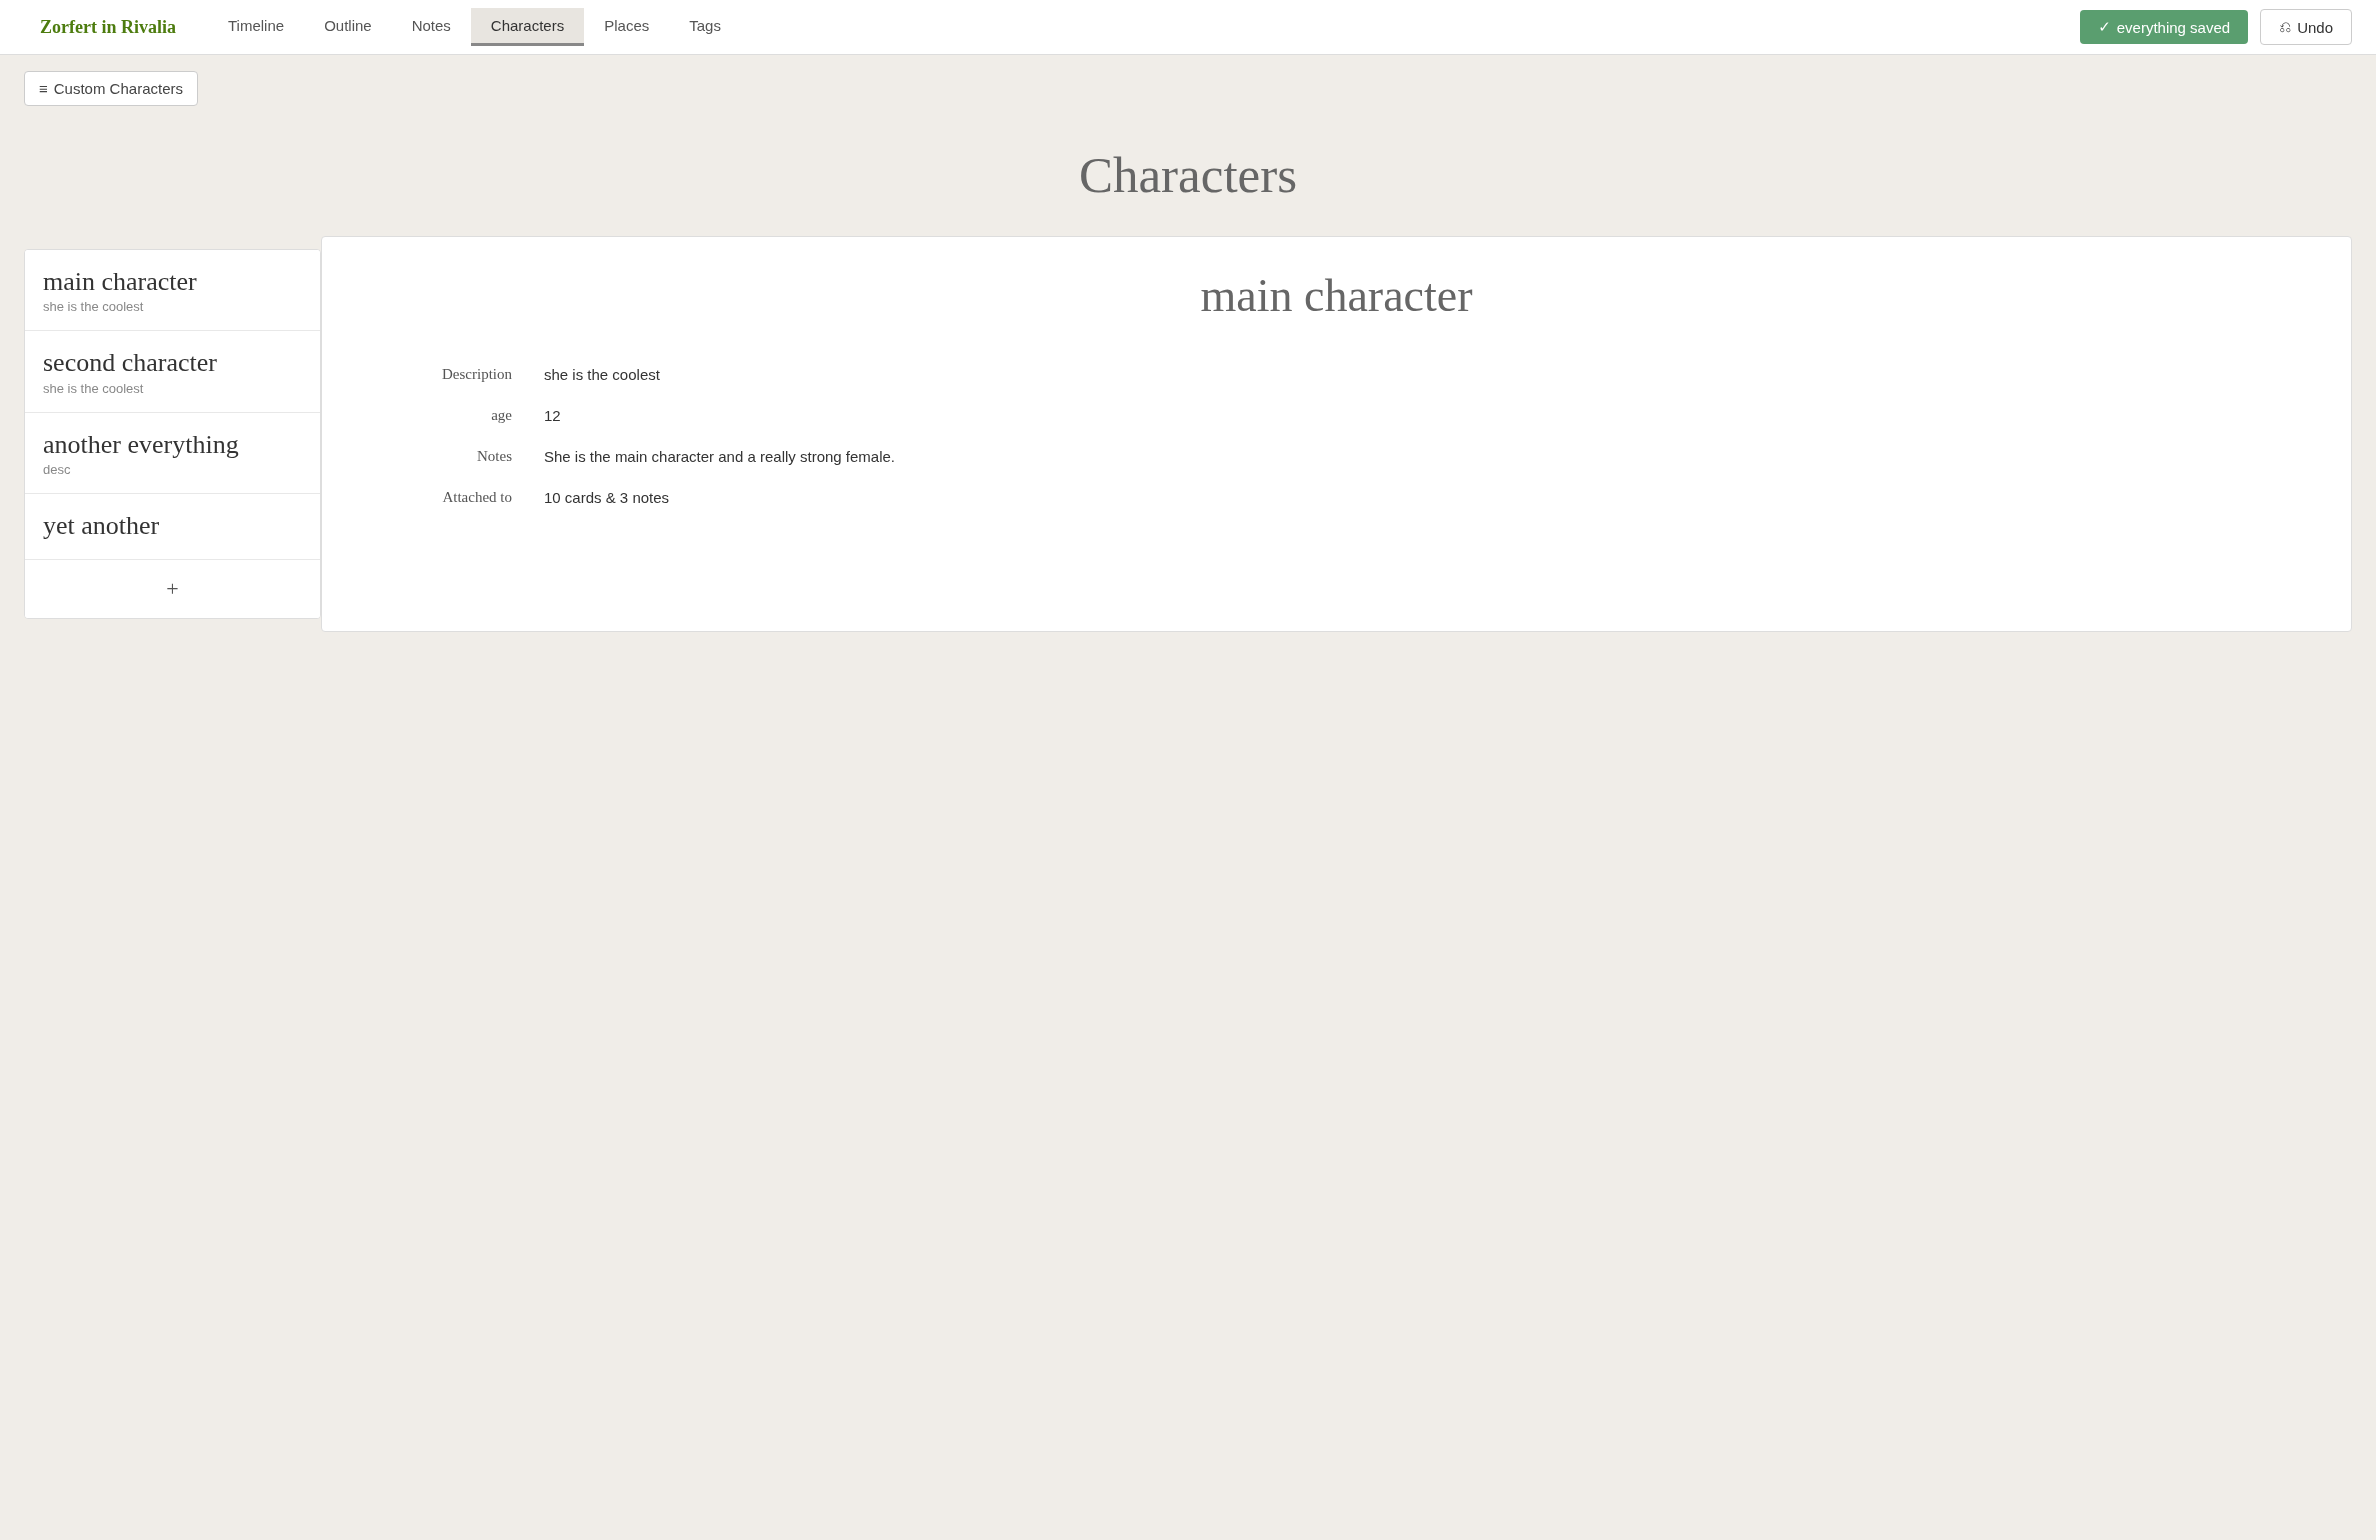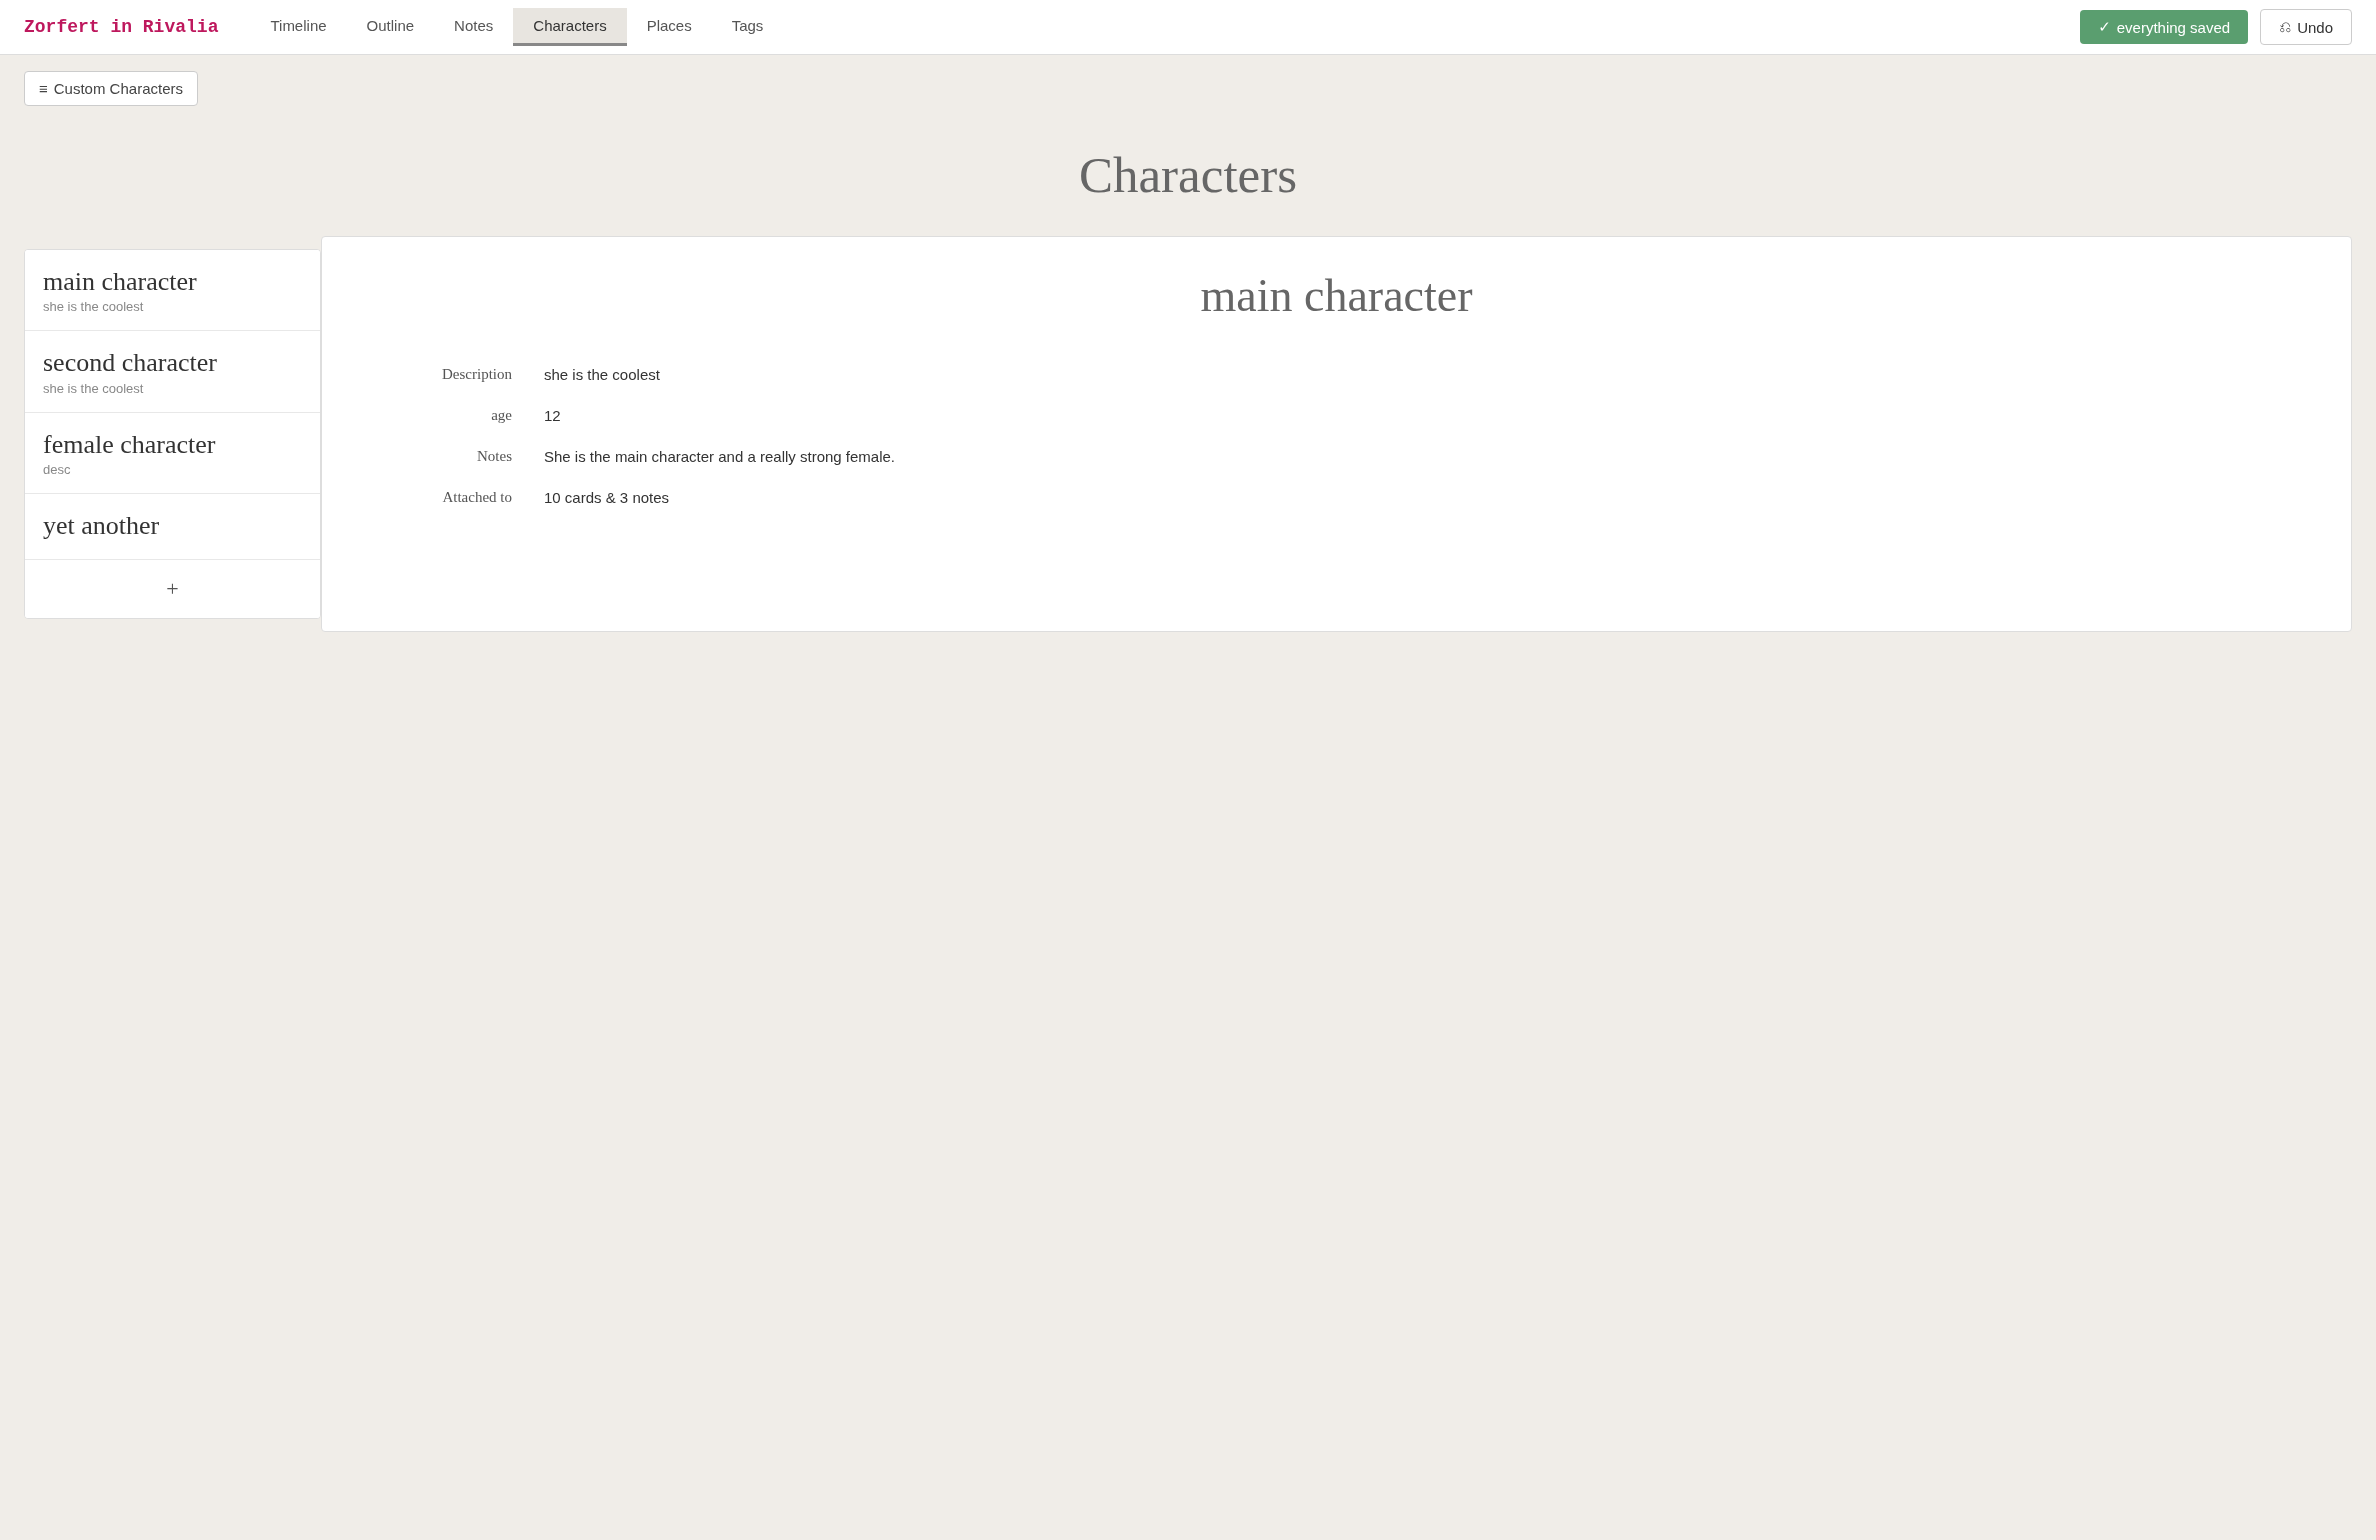--- a/index.html
+++ b/index.html
@@ -14,26 +14,27 @@
     nav {
       display: flex;
       align-items: center;
       background: #fff;
       border-bottom: 1px solid #ddd;
       padding: 0 24px;
       height: 55px;
       gap: 0;
     }
     .nav-brand {
-      font-family: Liberation Mono, monospace;
+      font-family: Liberation Serif, serif;
       font-size: 18px;
       font-weight: bold;
-      color: #be185d;
+      color: #4d7c0f;
       margin-right: 32px;
       white-space: nowrap;
+      margin-left: 16px;
     }
     .nav-tabs {
       display: flex;
       gap: 0;
       flex: 1;
     }
     .nav-tab {
       padding: 0 20px;
       height: 38px;
       display: flex;
@@ -238,21 +239,21 @@
       <div class="char-desc">she is the coolest</div>
     </div>
 
     <div class="char-list-item">
       <div class="char-name">second character</div>
       <div class="char-desc">she is the coolest</div>
     </div>
 
 
     <div class="char-list-item">
-      <div class="char-name">female character</div>
+      <div class="char-name">another everything</div>
       <div class="char-desc">desc</div>
     </div>
 
     <div class="char-list-item">
       <div class="char-name">yet another</div>
       <div class="char-desc"></div>
     </div>
 
     <div class="char-list-add">+</div>
   </div>

